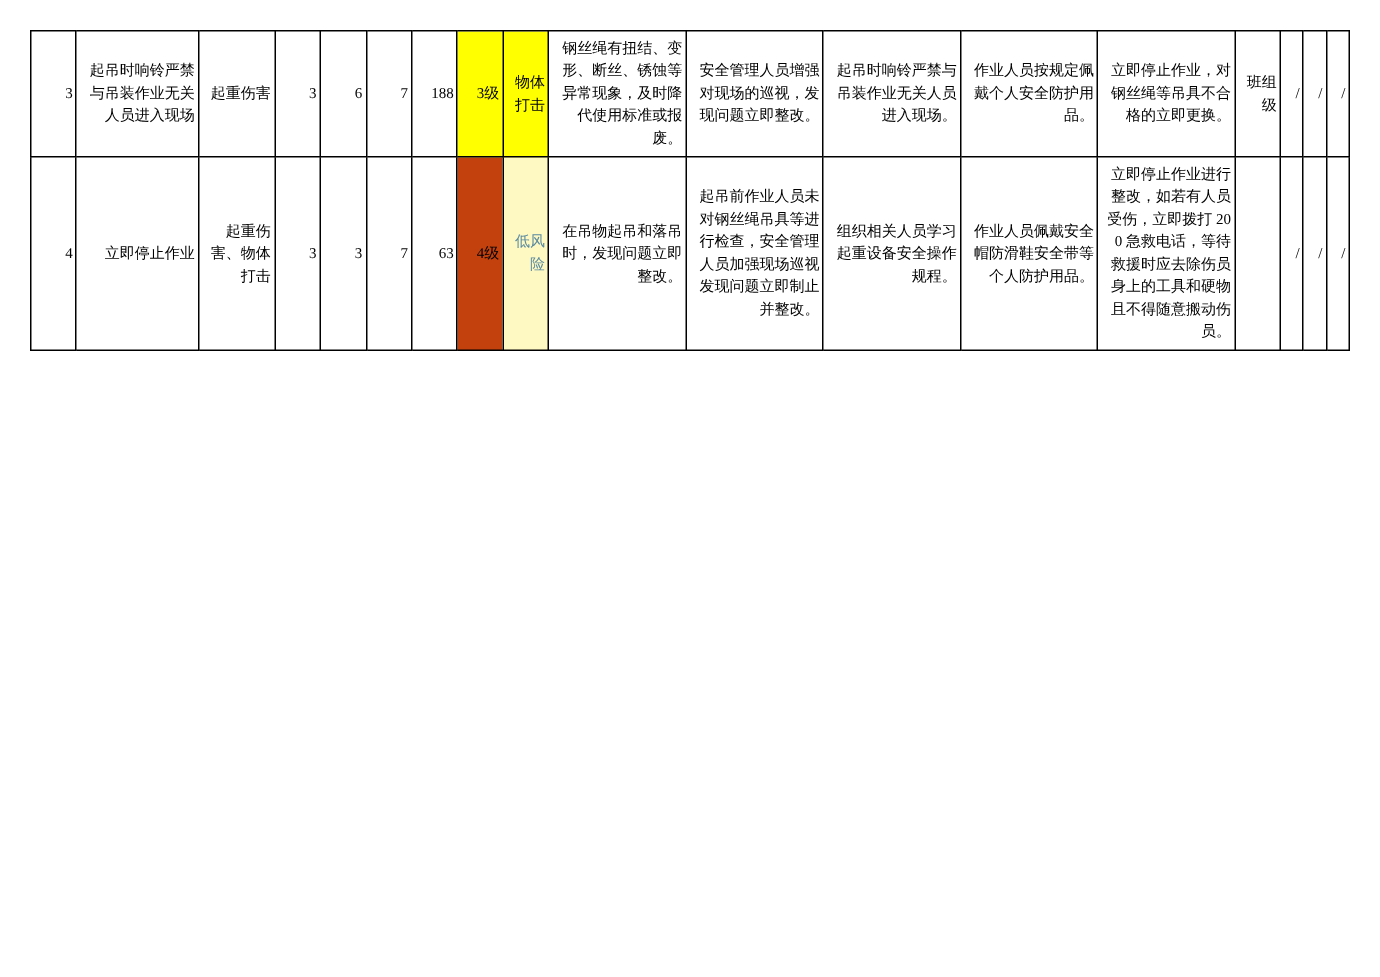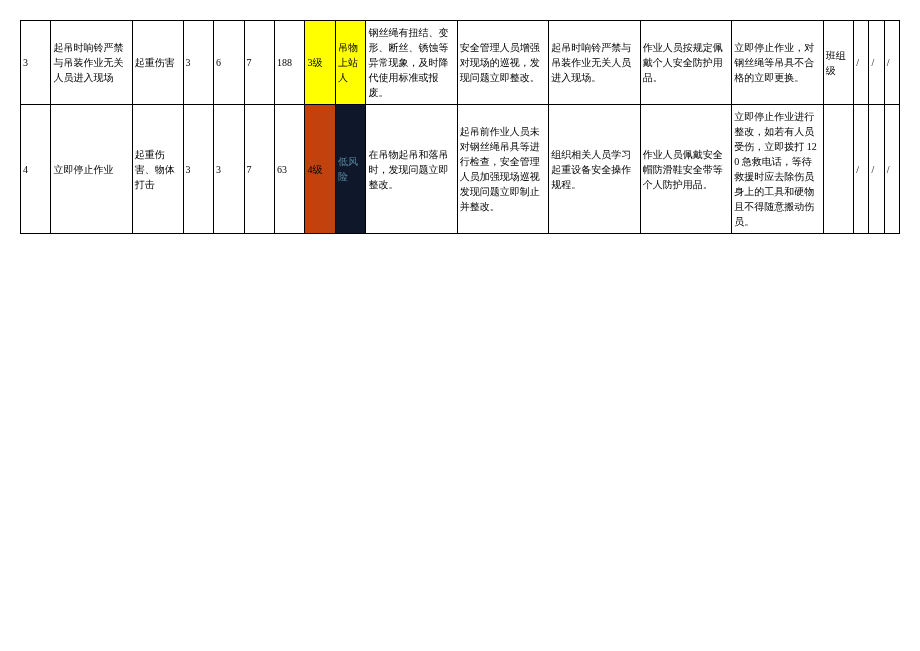--- a/index.html
+++ b/index.html
@@ -11,33 +11,33 @@
     color: #000;
   }
   table {
     border-collapse: collapse;
     width: 100%;
     table-layout: fixed;
   }
   td {
     border: 1px solid #000;
     padding: 4px 2px;
-    text-align: left;
+    text-align: right;
     vertical-align: middle;
     word-break: break-all;
     line-height: 1.5;
   }
   .yellow-bg {
     background: #ffff00;
   }
   .blue-bg {
     background: #c2410c;
   }
   .blue-bg-faint {
-    background: #0f172a;
+    background: #fef9c3;
     color: #5a8aa0;
   }
   .col-no { width: 3%; }
   .col-desc { width: 8%; }
   .col-harm { width: 5%; }
   .col-n1 { width: 3%; }
   .col-n2 { width: 3%; }
   .col-n3 { width: 3%; }
   .col-n4 { width: 3%; }
   .col-lvl { width: 3%; }
@@ -80,21 +80,21 @@
 
     <tr>
       <td>3</td>
       <td>起吊时响铃严禁与吊装作业无关人员进入现场</td>
       <td>起重伤害</td>
       <td>3</td>
       <td>6</td>
       <td>7</td>
       <td>188</td>
       <td class="yellow-bg">3级</td>
-      <td class="yellow-bg">吊物上站人</td>
+      <td class="yellow-bg">物体打击</td>
       <td>钢丝绳有扭结、变形、断丝、锈蚀等异常现象，及时降代使用标准或报废。</td>
       <td>安全管理人员增强对现场的巡视，发现问题立即整改。</td>
       <td>起吊时响铃严禁与吊装作业无关人员进入现场。</td>
       <td>作业人员按规定佩戴个人安全防护用品。</td>
       <td>立即停止作业，对钢丝绳等吊具不合格的立即更换。</td>
       <td>班组级</td>
       <td>/</td>
       <td>/</td>
       <td>/</td>
     </tr>
@@ -106,20 +106,20 @@
       <td>3</td>
       <td>3</td>
       <td>7</td>
       <td>63</td>
       <td class="blue-bg">4级</td>
       <td class="blue-bg-faint">低风险</td>
       <td>在吊物起吊和落吊时，发现问题立即整改。</td>
       <td>起吊前作业人员未对钢丝绳吊具等进行检查，安全管理人员加强现场巡视发现问题立即制止并整改。</td>
       <td>组织相关人员学习起重设备安全操作规程。</td>
       <td>作业人员佩戴安全帽防滑鞋安全带等个人防护用品。</td>
-      <td>立即停止作业进行整改，如若有人员受伤，立即拨打 120 急救电话，等待救援时应去除伤员身上的工具和硬物且不得随意搬动伤员。</td>
+      <td>立即停止作业进行整改，如若有人员受伤，立即拨打 200 急救电话，等待救援时应去除伤员身上的工具和硬物且不得随意搬动伤员。</td>
       <td></td>
       <td>/</td>
       <td>/</td>
       <td>/</td>
     </tr>
   </tbody>
 </table>
 
 </body></html>

